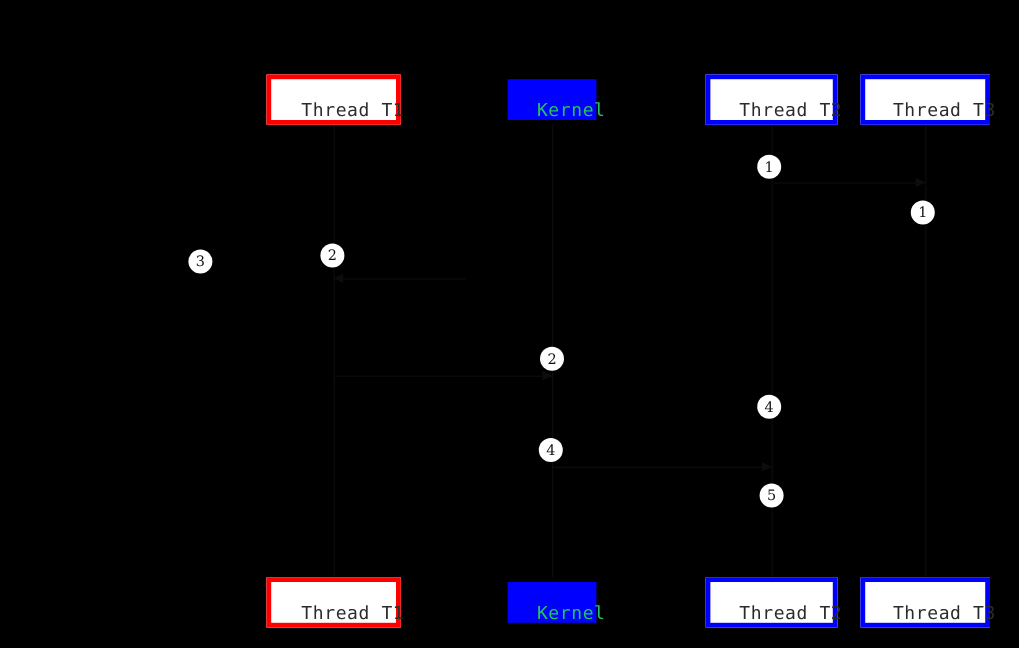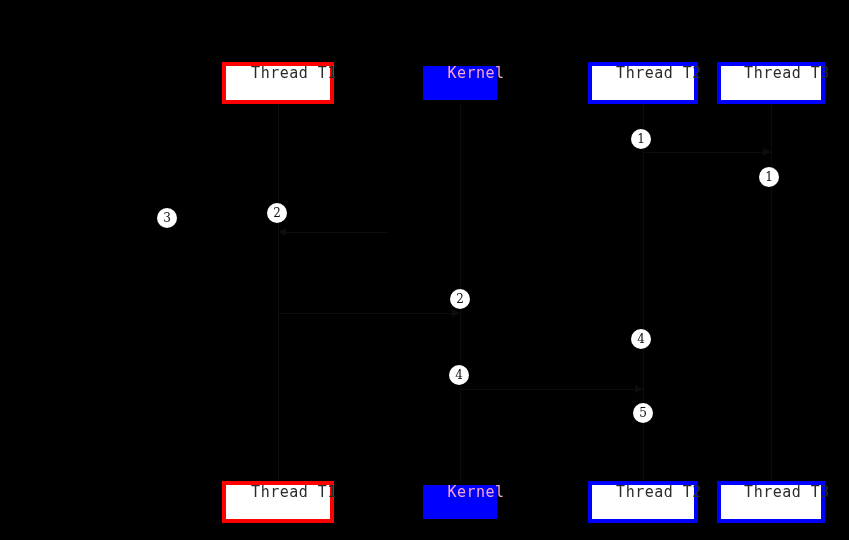--- a/index.html
+++ b/index.html
@@ -37,36 +37,36 @@
     border-bottom: 4px solid transparent;
   }
   .msg-arrow.right { border-left: 8px solid #0d0d0d; }
   .msg-arrow.left  { border-right: 8px solid #0d0d0d; }
 
   
   .participant {
     position: absolute;
     box-sizing: border-box;
     display: flex;
-    align-items: flex-start;
+    align-items: flex-end;
     justify-content: center;
     font-size: 15px;
     letter-spacing: 0.5px;
     white-space: nowrap;
     line-height: 1;
     padding-left: 32px;
   }
   .participant.outline {
     background: #ffffff;
     color: #2b2b2b;
     border-style: solid;
     border-width: 4px;
   }
   .participant.solid {
-    color: #f9a8d4;
+    color: #22c55e;
     border: none;
   }
 
   
   .marker {
     position: absolute;
     width: 20px;
     height: 20px;
     border-radius: 50%;
     background: #ffffff;

